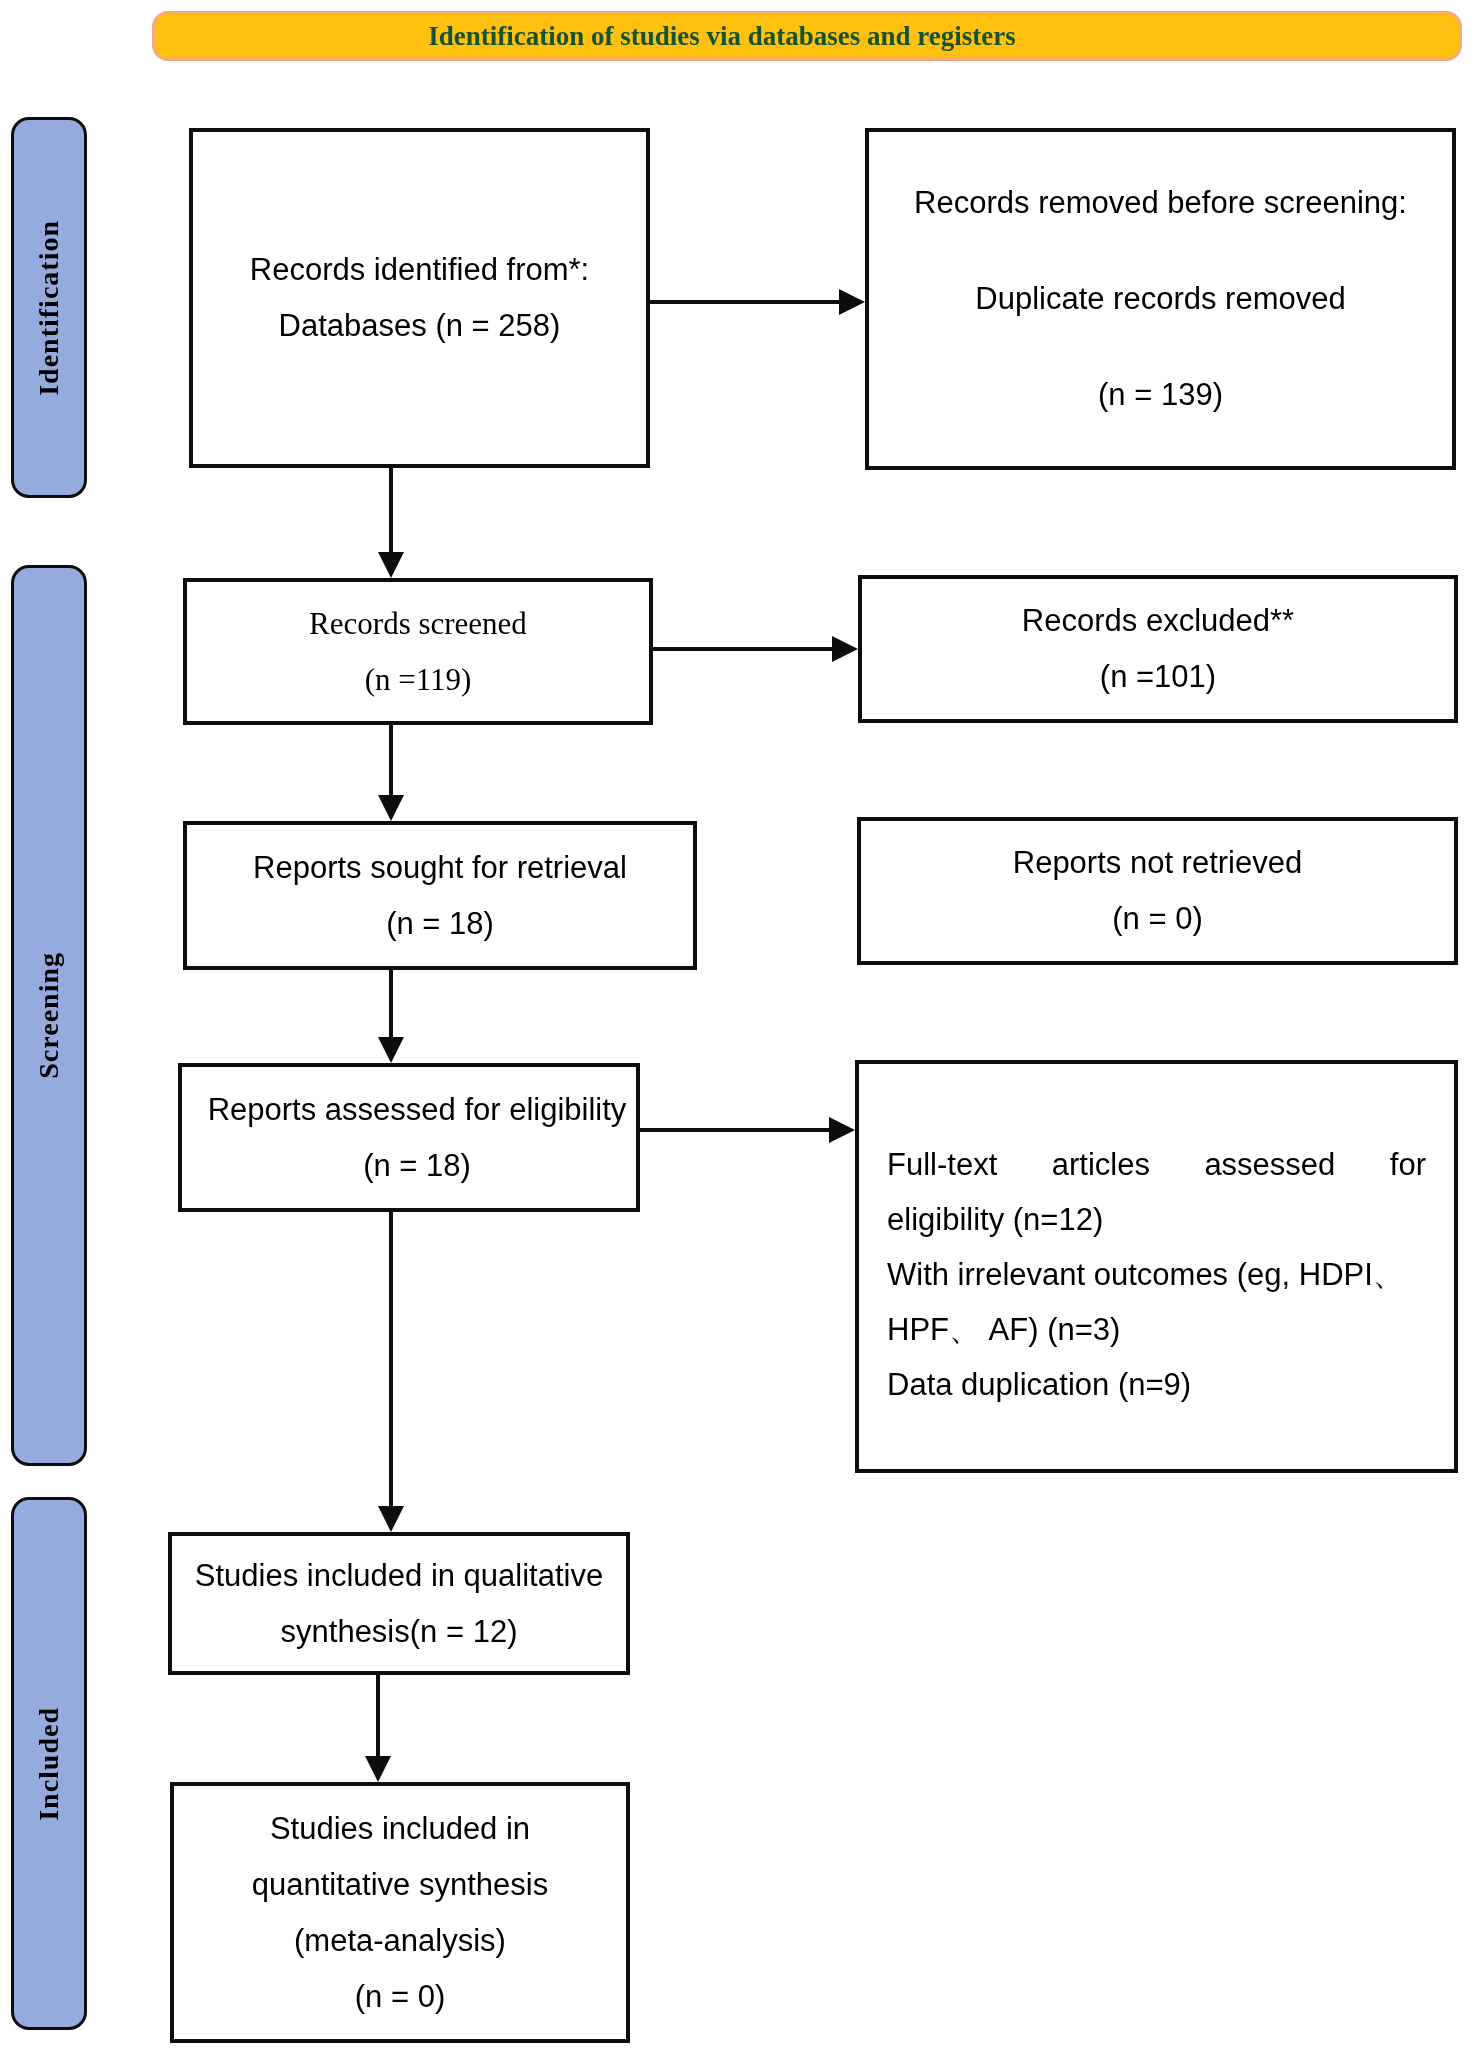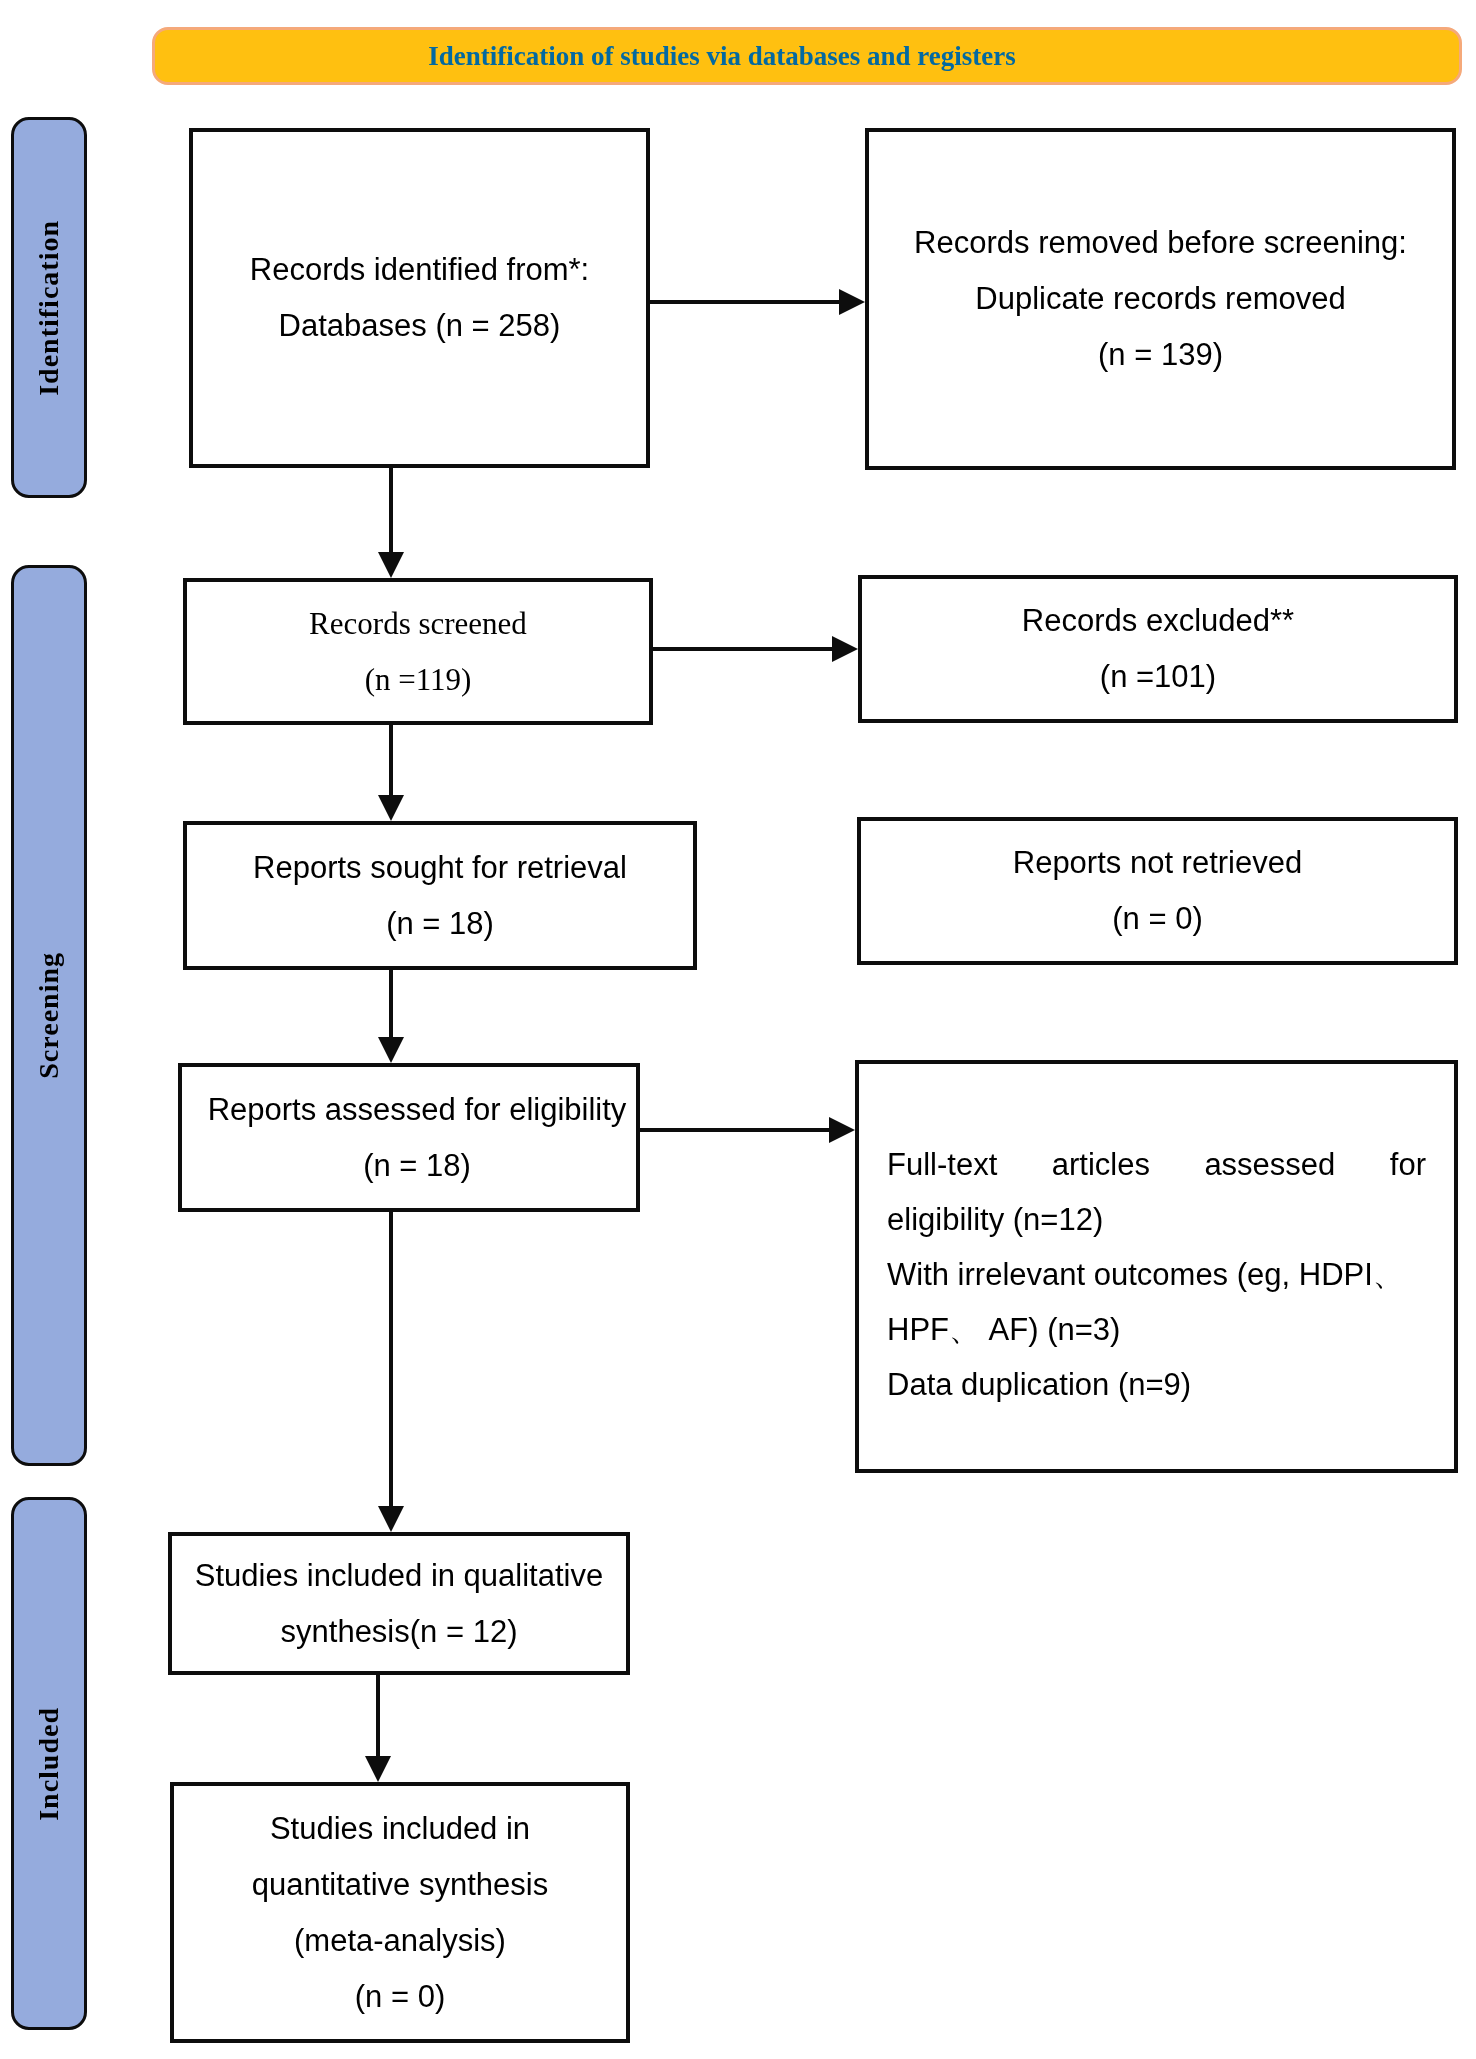--- a/index.html
+++ b/index.html
@@ -12,29 +12,29 @@
   #canvas{
     position:relative;
     width:1476px;height:2059px;
     background:#ffffff;
     font-family:"Liberation Sans", sans-serif;
     color:#111;
     overflow:hidden;
   }
   
   .banner{
-    position:absolute;left:152px;top:11px;width:1310px;height:58px;
+    position:absolute;left:152px;top:11px;width:1310px;height:50px;
     background:var(--banner-bg);
     border:3px solid var(--banner-border);
     border-radius:16px;
     box-sizing:border-box;
     display:flex;align-items:center;justify-content:center;
     padding-right:170px;
     font-family:"Liberation Serif", serif;
-    font-weight:bold;font-size:27px;color:#0369a1;margin-top:16px;
+    font-weight:bold;font-size:27px;color:#14532d;
   }
   
   .stage{
     position:absolute;left:11px;width:76px;
     background:var(--stage-bg);
     border:3px solid #0d0d0d;
     border-radius:18px;
     box-sizing:border-box;
     display:flex;align-items:center;justify-content:center;
   }
@@ -97,21 +97,21 @@
     <span class="vtext">Screening</span>
   </div>
   <div class="stage" style="top:1497px;height:533px;">
     <span class="vtext">Included</span>
   </div>
 
   <div class="box" style="left:189px;top:128px;width:461px;height:340px;">
     <div class="line">Records identified from*:</div>
     <div class="line">Databases (n = 258)</div>
   </div>
-  <div class="box" style="left:865px;top:128px;width:591px;height:342px;">
+  <div class="box" style="left:865px;top:128px;width:591px;height:342px;gap:40px;">
     <div class="line">Records removed before screening:</div>
     <div class="line">Duplicate records removed</div>
     <div class="line">(n = 139)</div>
   </div>
 
   <div class="box" style="left:183px;top:578px;width:470px;height:147px;font-family:Liberation Serif, serif;">
     <div class="line">Records screened</div>
     <div class="line">(n =119)</div>
   </div>
   <div class="box" style="left:858px;top:575px;width:600px;height:148px;">

